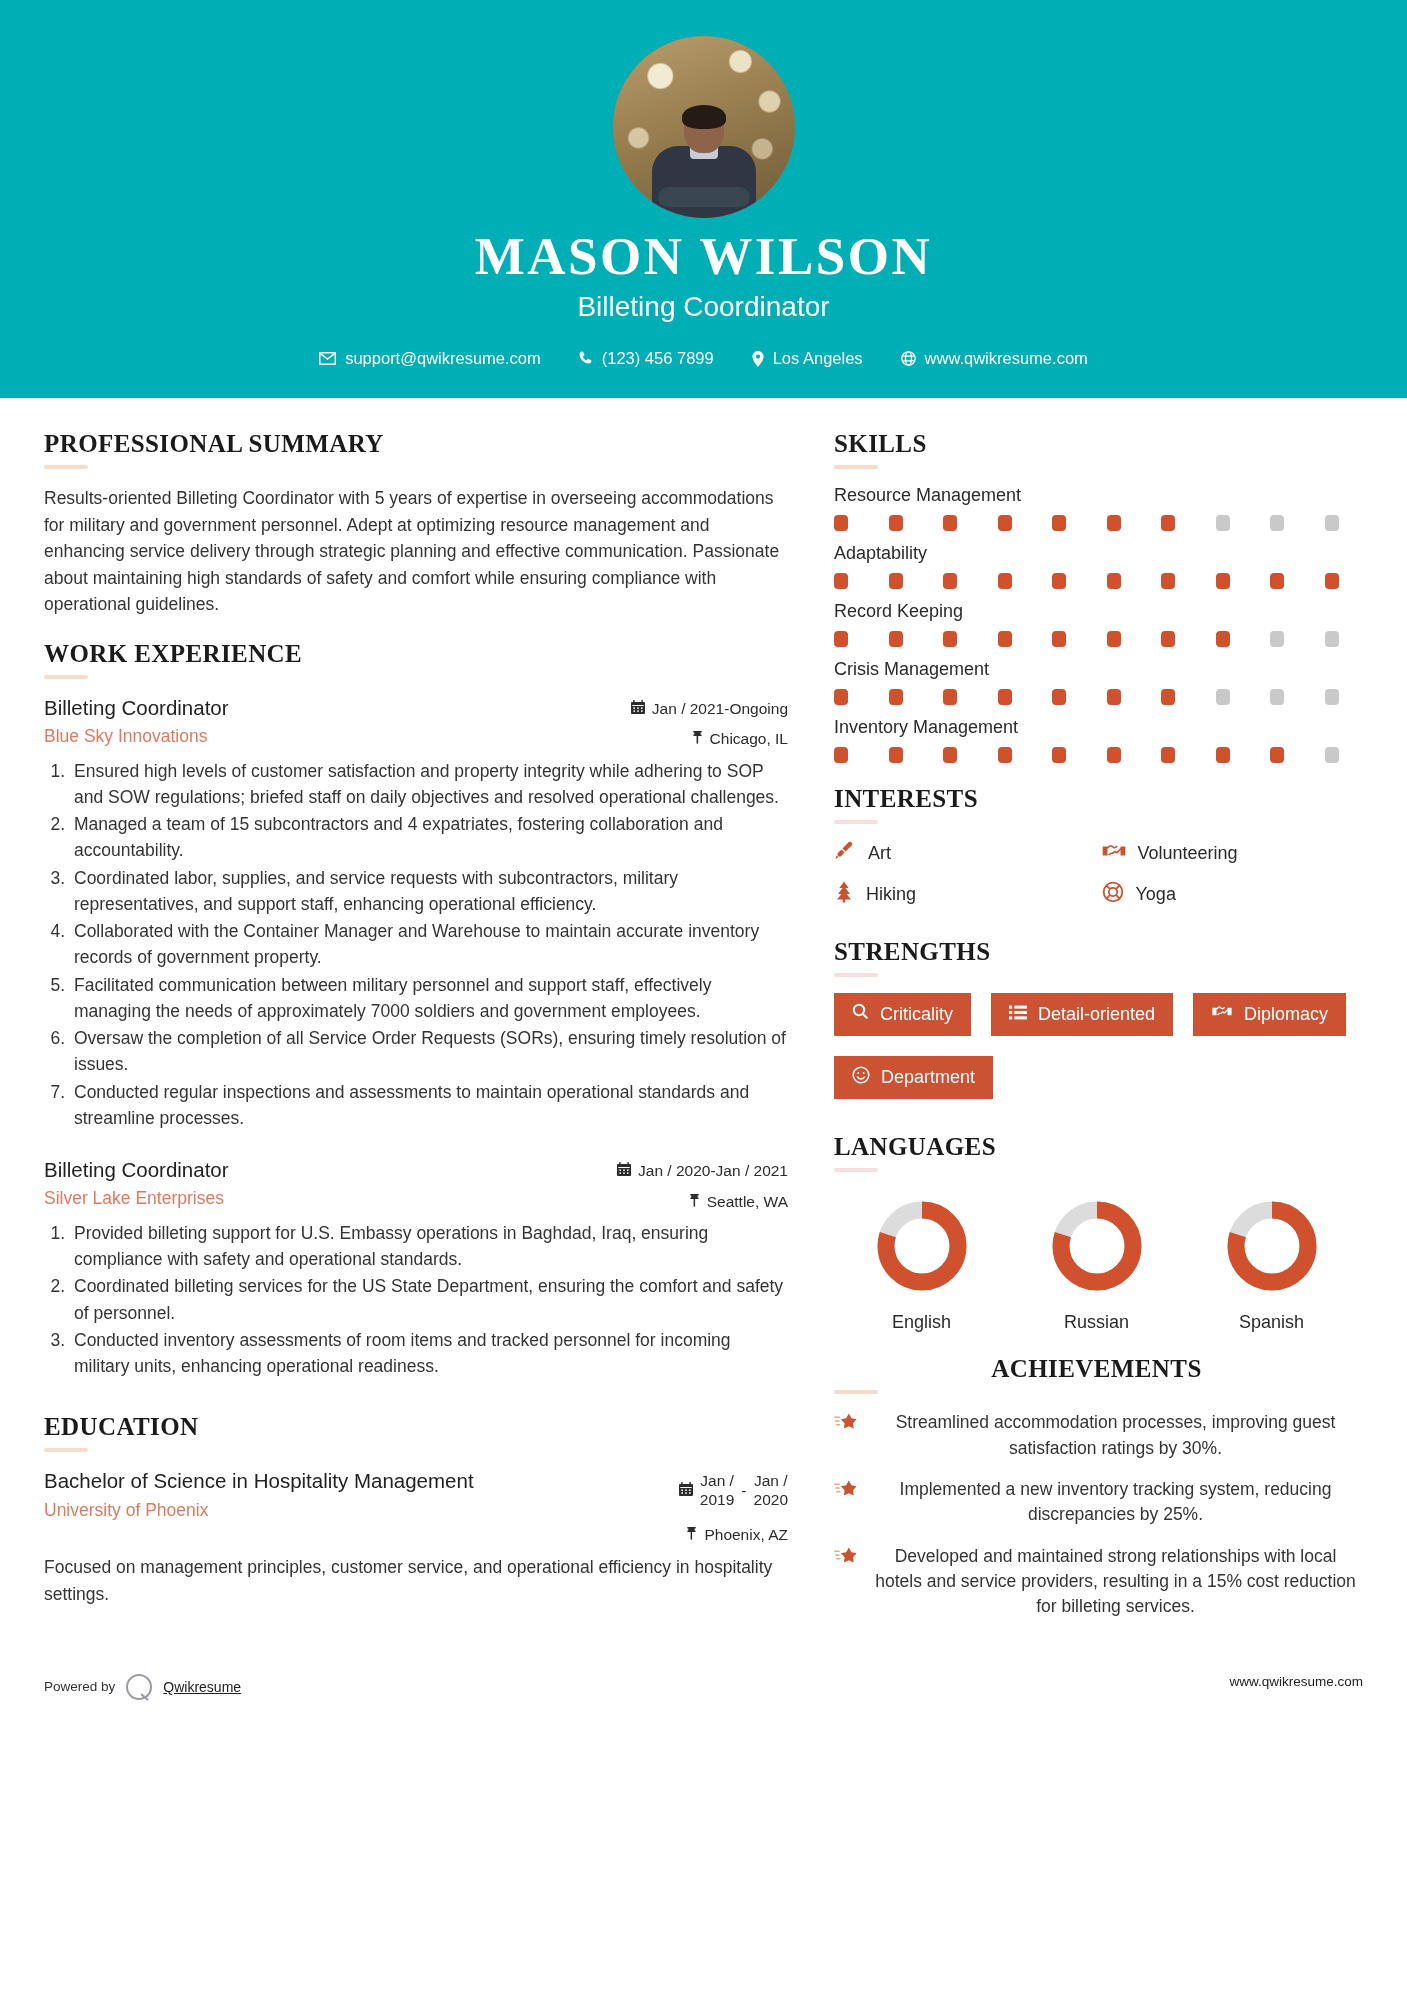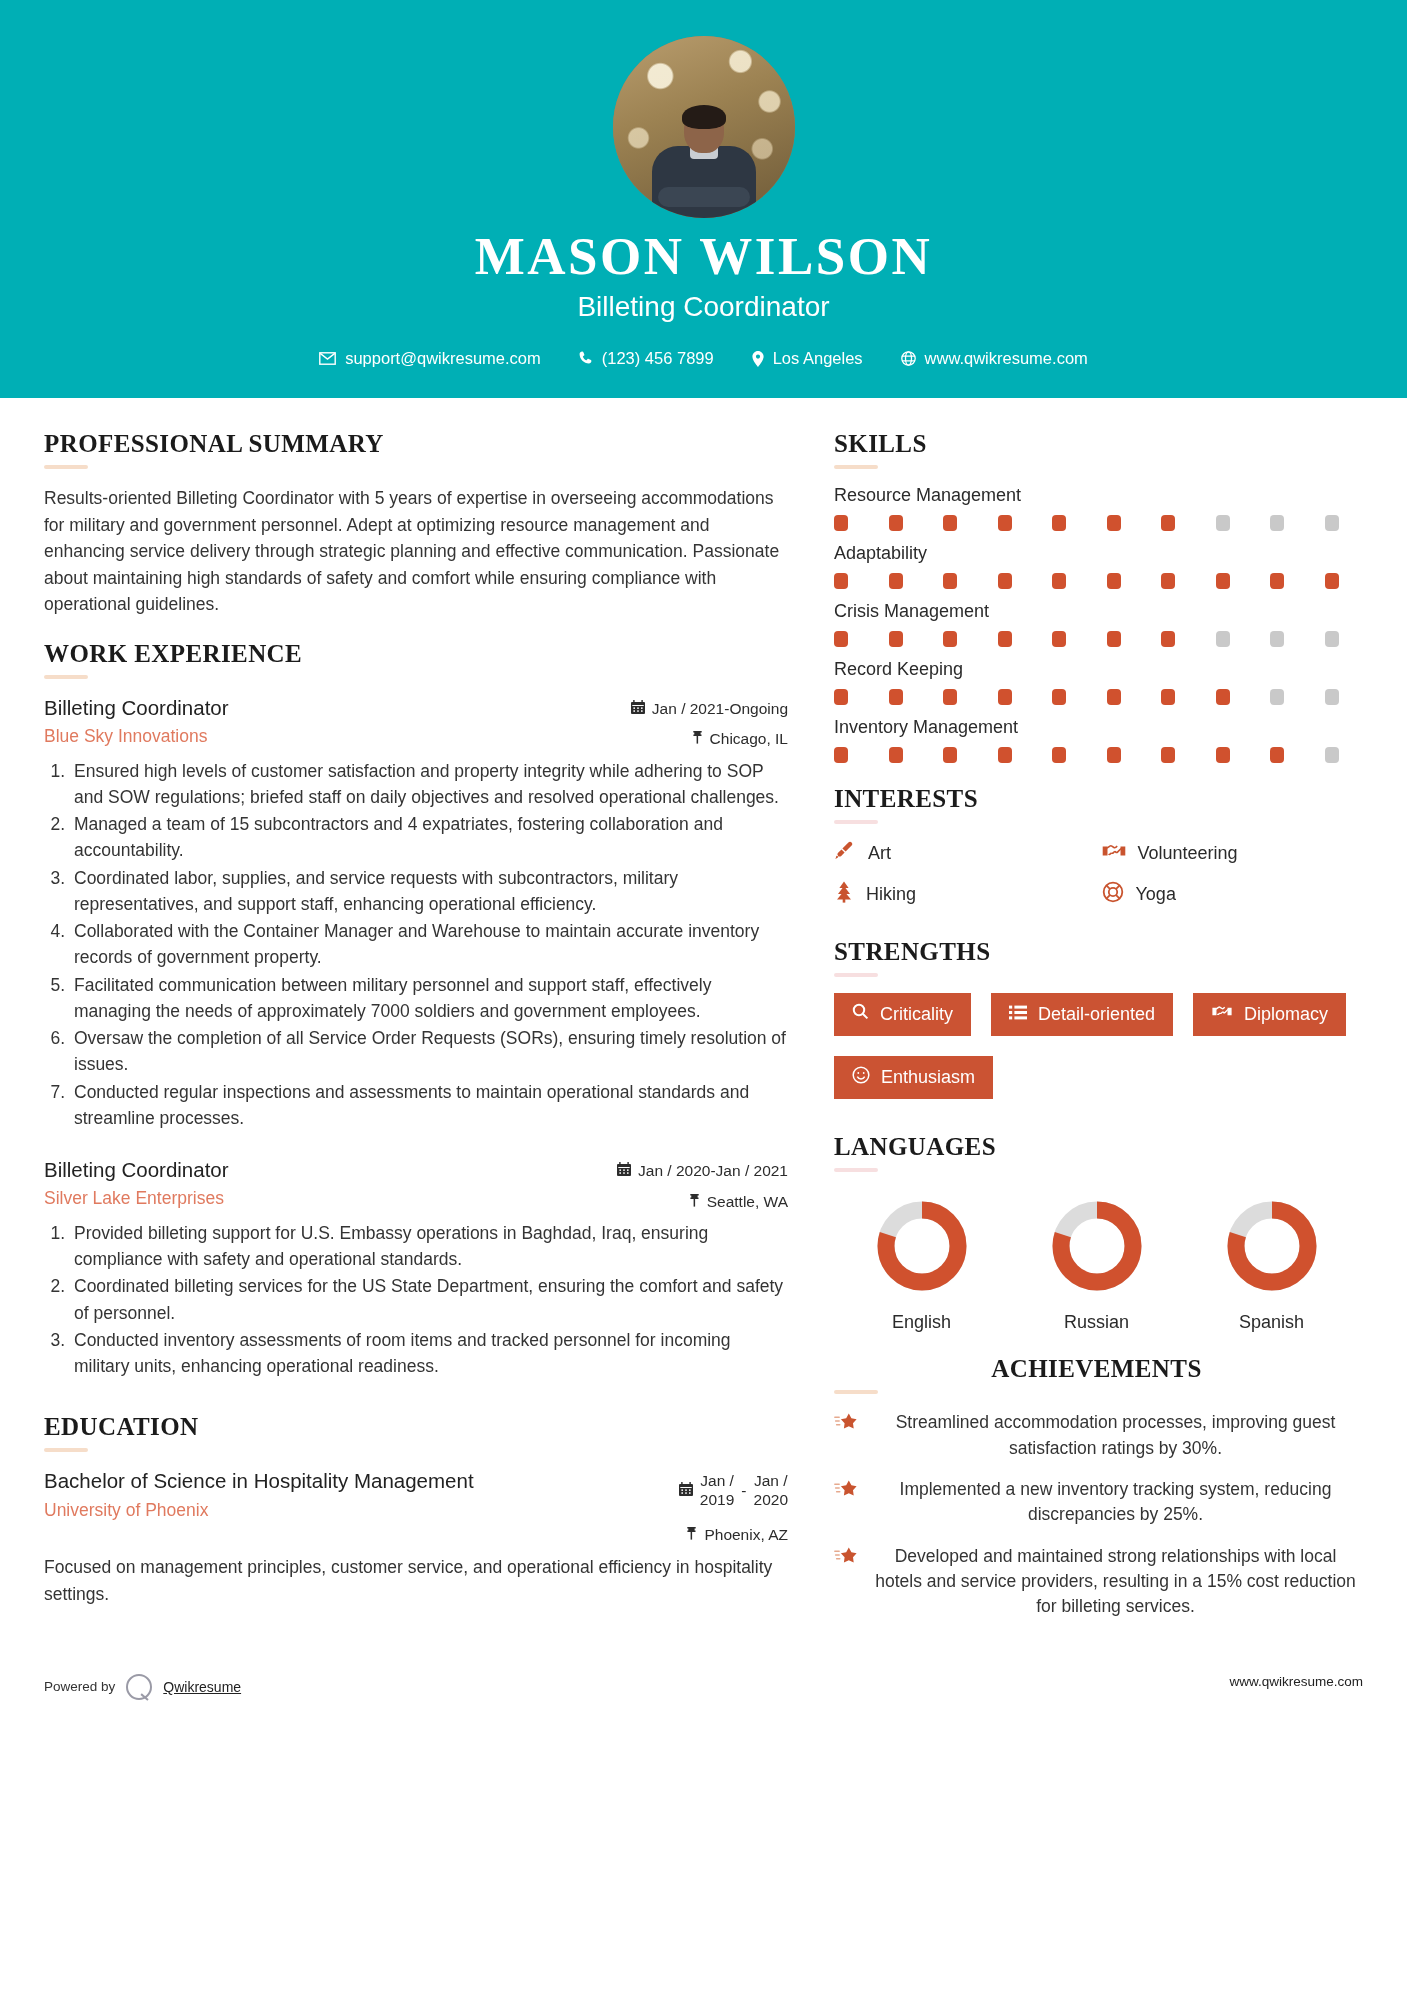--- a/index.html
+++ b/index.html
@@ -503,45 +503,45 @@
                 <span class="dot on"></span>
                 <span class="dot on"></span>
                 <span class="dot on"></span>
                 <span class="dot on"></span>
                 <span class="dot on"></span>
                 <span class="dot on"></span>
                 <span class="dot on"></span>
               </div>
             </div>
             <div class="skill-block">
+              <div class="skill-name">Record Keeping</div>
+              <div class="dots">
+                <span class="dot on"></span>
+                <span class="dot on"></span>
+                <span class="dot on"></span>
+                <span class="dot on"></span>
+                <span class="dot on"></span>
+                <span class="dot on"></span>
+                <span class="dot on"></span>
+                <span class="dot on"></span>
+                <span class="dot"></span>
+                <span class="dot"></span>
+              </div>
+            </div>
+            <div class="skill-block">
               <div class="skill-name">Crisis Management</div>
               <div class="dots">
                 <span class="dot on"></span>
                 <span class="dot on"></span>
                 <span class="dot on"></span>
                 <span class="dot on"></span>
                 <span class="dot on"></span>
                 <span class="dot on"></span>
                 <span class="dot on"></span>
                 <span class="dot"></span>
-                <span class="dot"></span>
-                <span class="dot"></span>
-              </div>
-            </div>
-            <div class="skill-block">
-              <div class="skill-name">Record Keeping</div>
-              <div class="dots">
-                <span class="dot on"></span>
-                <span class="dot on"></span>
-                <span class="dot on"></span>
-                <span class="dot on"></span>
-                <span class="dot on"></span>
-                <span class="dot on"></span>
-                <span class="dot on"></span>
-                <span class="dot on"></span>
                 <span class="dot"></span>
                 <span class="dot"></span>
               </div>
             </div>
             <div class="skill-block">
               <div class="skill-name">Inventory Management</div>
               <div class="dots">
                 <span class="dot on"></span>
                 <span class="dot on"></span>
                 <span class="dot on"></span>
@@ -649,21 +649,21 @@
           </span>
           <span class="strength">
             <span>
               <svg width="18" height="18" viewBox="0 0 18 18" fill="none" stroke="#fff" stroke-width="1.5">
                 <circle cx="9" cy="9" r="7.8"></circle>
                 <circle cx="6.3" cy="7" r="0.9" fill="#fff" stroke="none"></circle>
                 <circle cx="11.7" cy="7" r="0.9" fill="#fff" stroke="none"></circle>
                 <path d="M5.3 10.6c.9 1.6 2.2 2.4 3.7 2.4s2.8-.8 3.7-2.4"></path>
               </svg>
             </span>
-            <span>Enthusiasm</span>
+            <span>Department</span>
           </span>
         </div>
       </div>
 
       <div class="sec" style="margin-top:34px;">
         <div class="sec-title">LANGUAGES</div>
         <div class="sec-rule pink"></div>
         <div class="langs" id="langs-list">
             <div class="lang"><svg width="104" height="104" viewBox="0 0 104 104" class="donut">
                 <circle cx="52" cy="52" r="36" fill="none" stroke="#dcdcdc" stroke-width="17"></circle>

